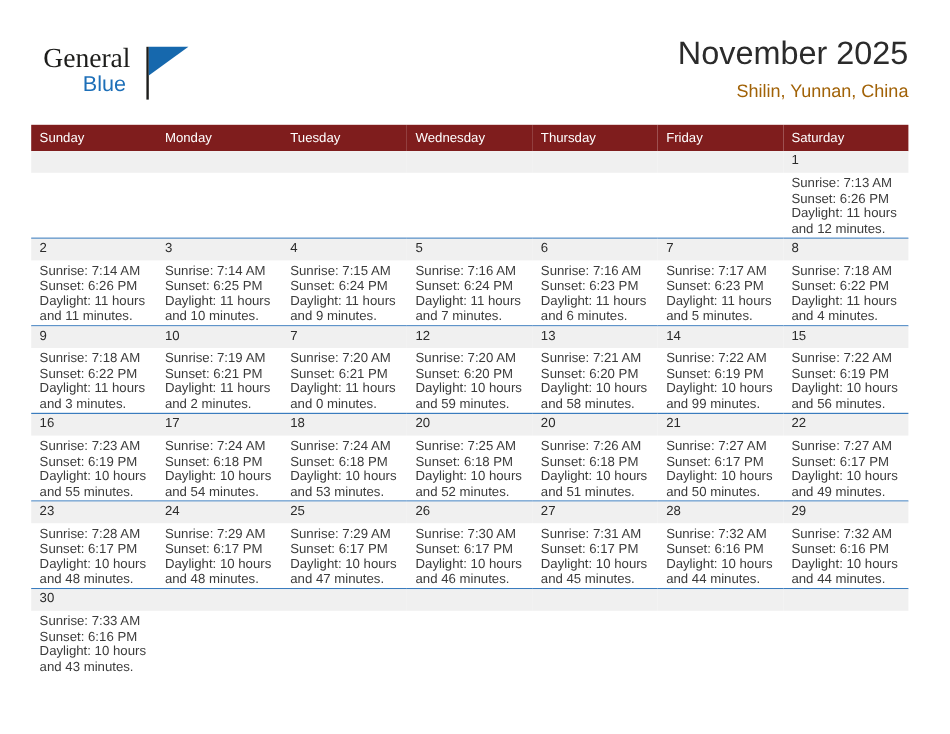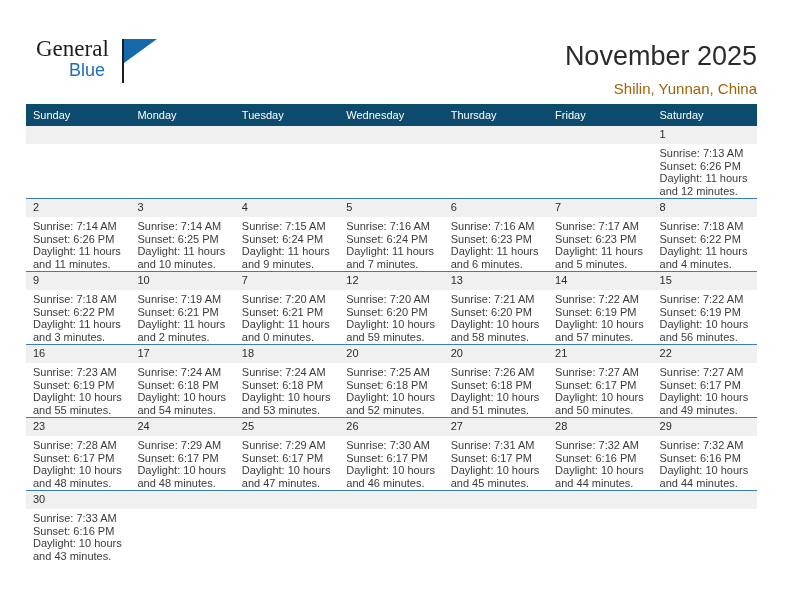--- a/index.html
+++ b/index.html
@@ -67,21 +67,21 @@
     left: 86px;
     top: 3px;
     width: 2px;
     height: 44px;
     background: #1d1d1b;
   }
 
   .title-block {
     position: absolute;
     right: 0;
-    top: 12px;
+    top: 0;
     text-align: right;
   }
   .cal-title {
     font-size: 27px;
     font-weight: normal;
     color: #2b2b2b;
     line-height: 32px;
     white-space: nowrap;
   }
   .cal-subtitle {
@@ -95,21 +95,21 @@
   
   .calendar {
     position: absolute;
     left: 26px;
     top: 104px;
     width: 731px;
     border-collapse: collapse;
     table-layout: fixed;
   }
   .calendar th {
-    background: #0c4a6e;
+    background: #7f1d1d;
     color: #ffffff;
     font-size: 11px;
     font-weight: normal;
     text-align: left;
     padding: 5px 0 5px 7px;
     height: 12px;
     border: none;
   }
   .calendar td {
     vertical-align: top;
@@ -360,21 +360,21 @@
               </div>
             </div>
           </td>
           <td>
             <div class="cell-inner">
               <div class="date-band">14</div>
               <div class="details">
                 <div>Sunrise: 7:22 AM</div>
                 <div>Sunset: 6:19 PM</div>
                 <div>Daylight: 10 hours</div>
-                <div>and 57 minutes.</div>
+                <div>and 99 minutes.</div>
               </div>
             </div>
           </td>
           <td>
             <div class="cell-inner">
               <div class="date-band">15</div>
               <div class="details">
                 <div>Sunrise: 7:22 AM</div>
                 <div>Sunset: 6:19 PM</div>
                 <div>Daylight: 10 hours</div>

